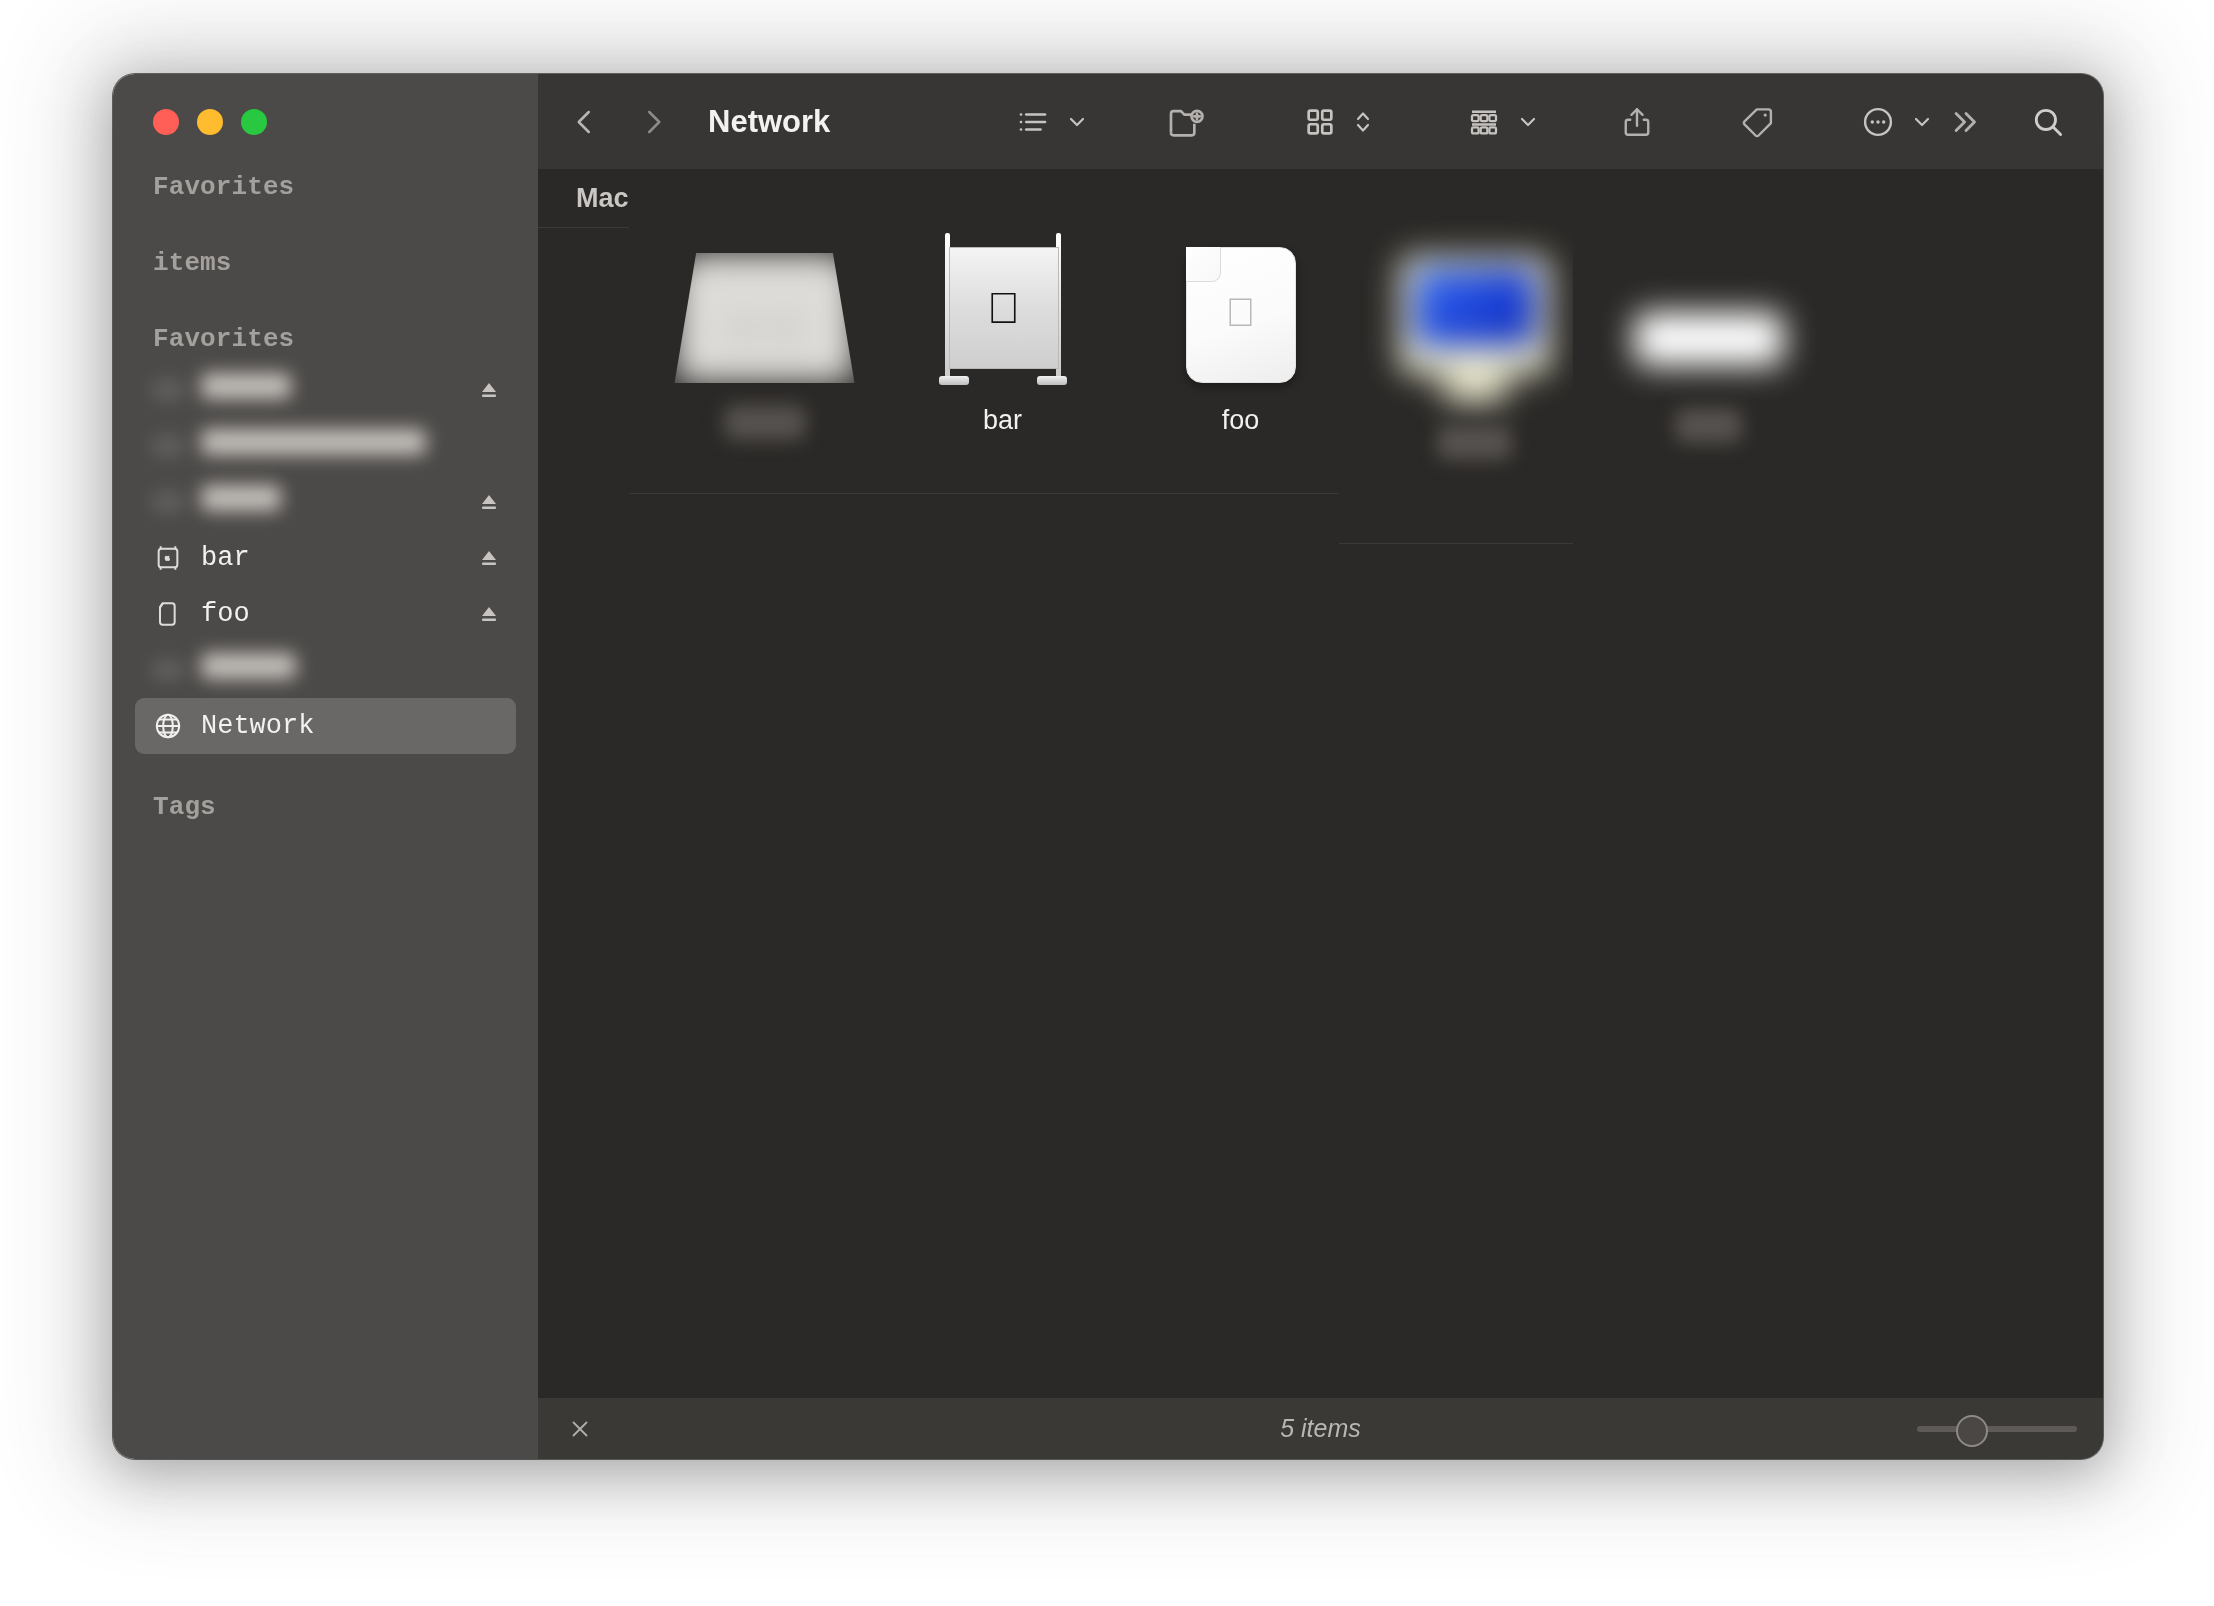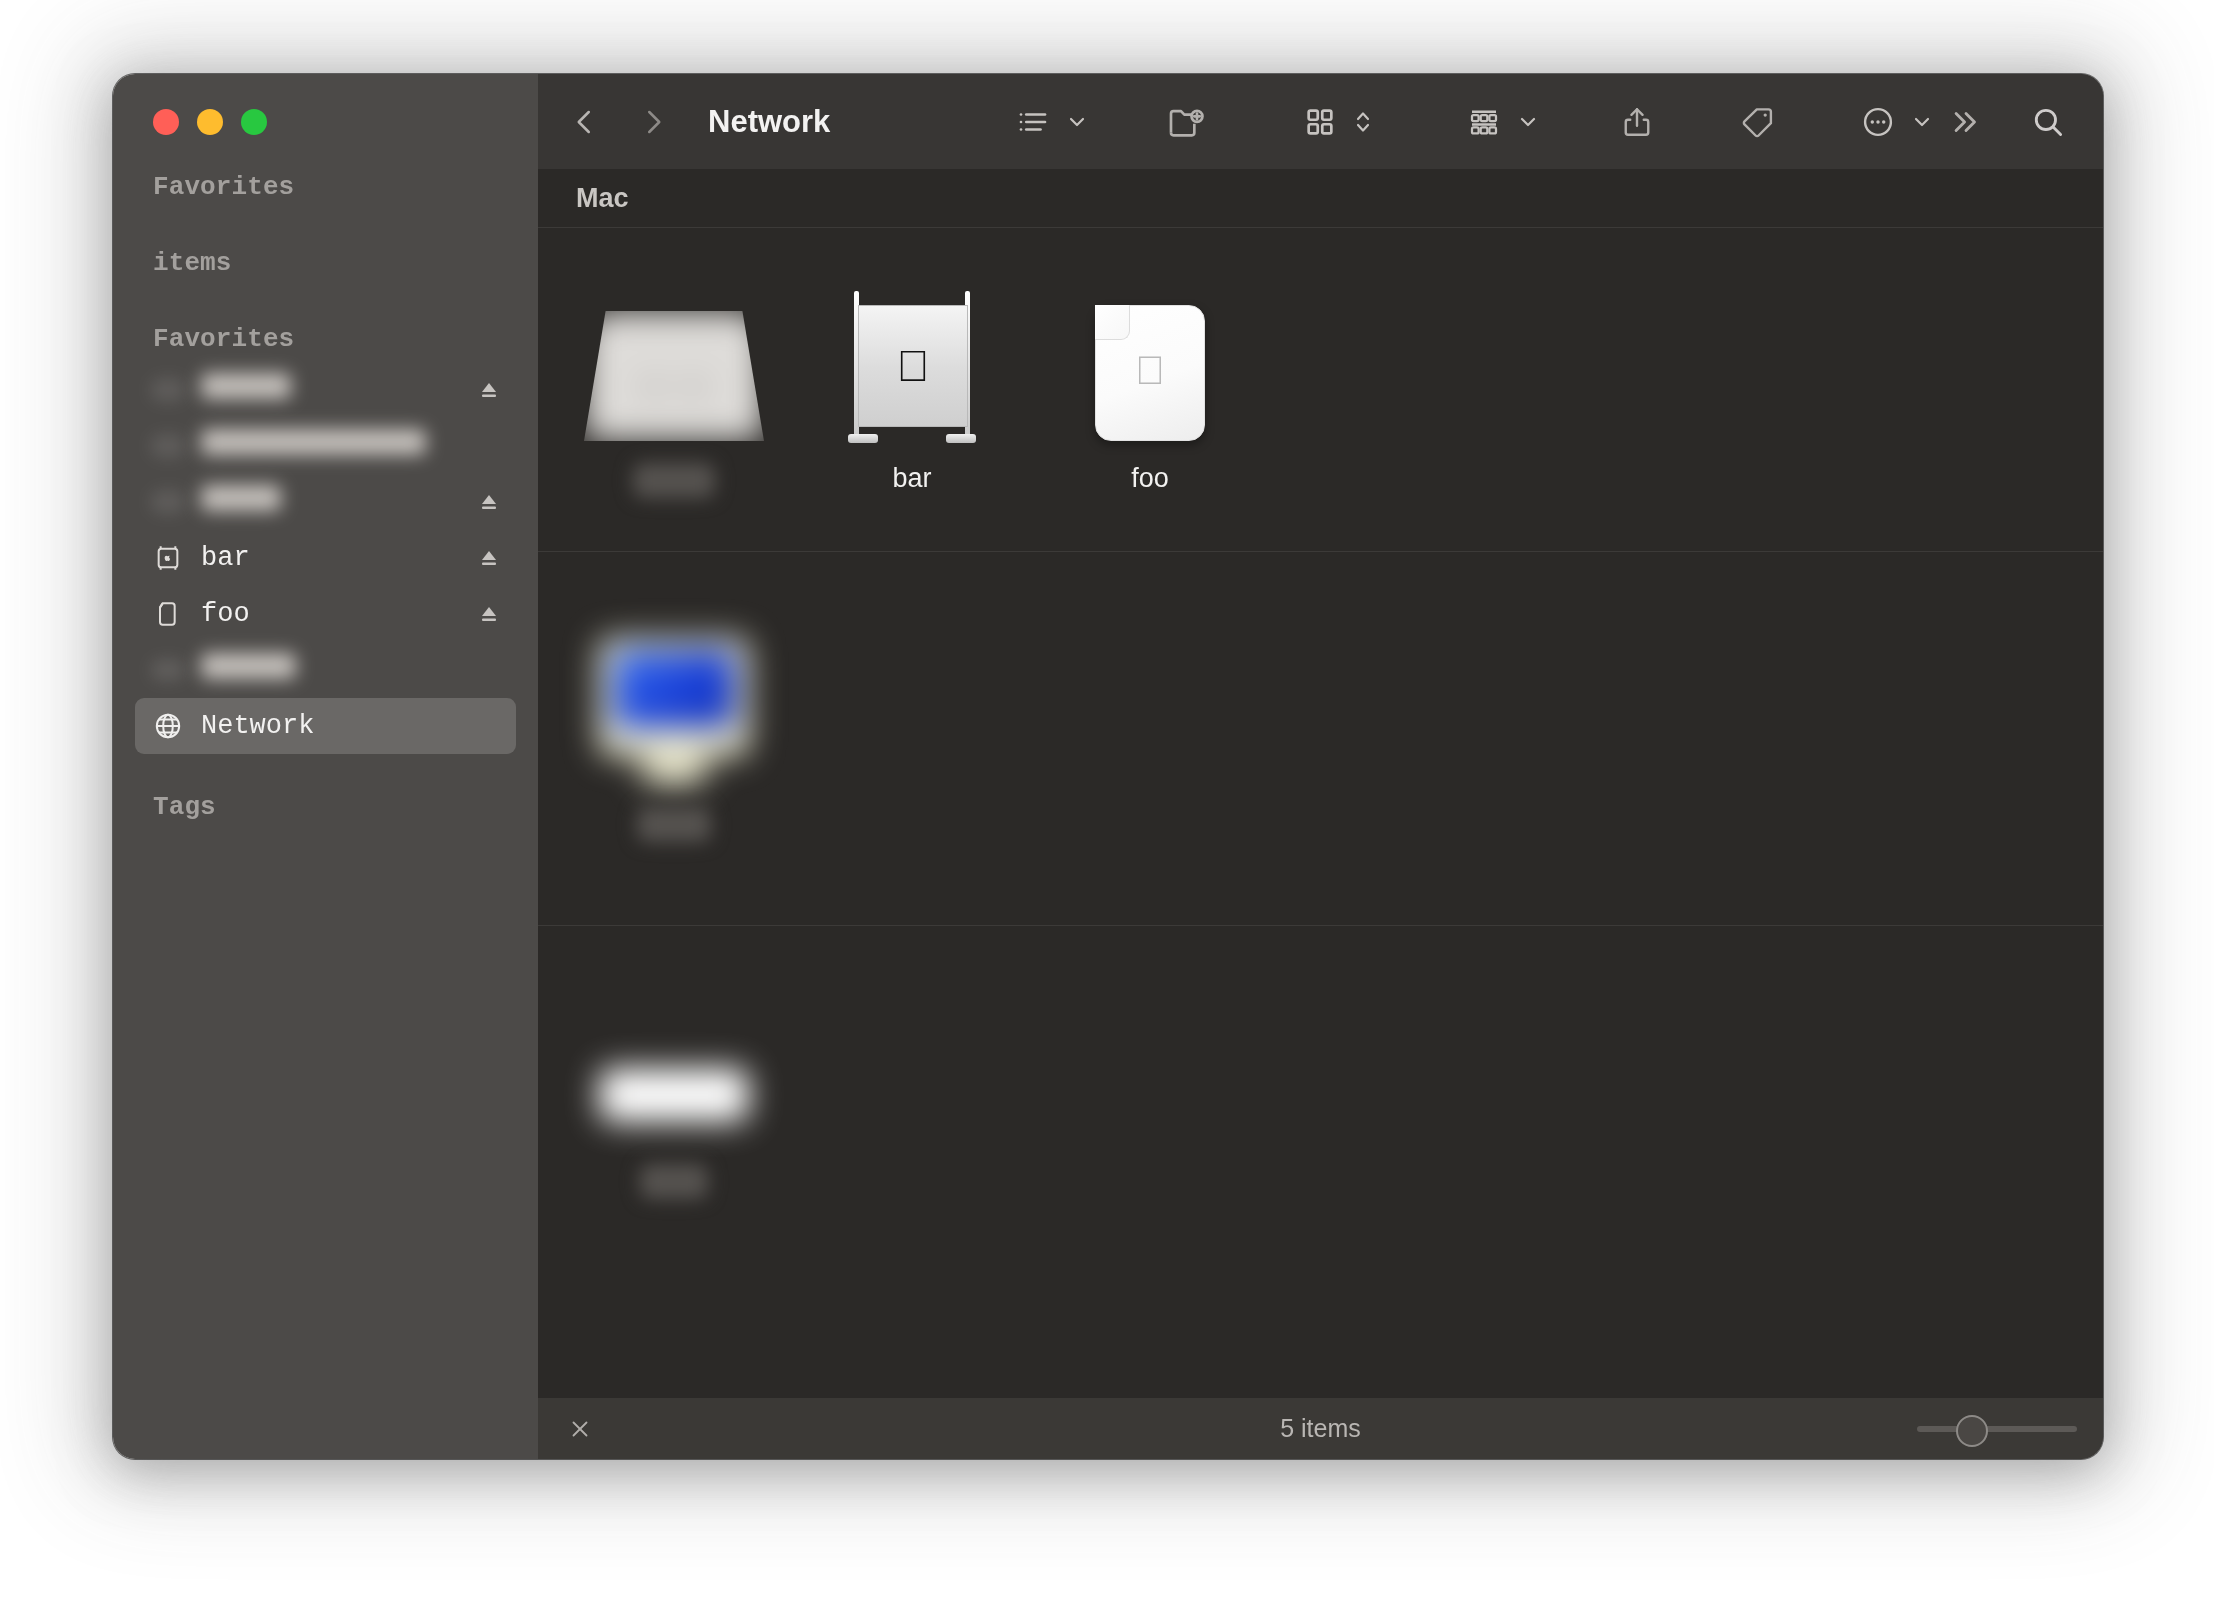--- a/index.html
+++ b/index.html
@@ -173,21 +173,21 @@
     display: flex;
     align-items: center;
     gap: 28px;
   }
 
   
   #content {
     flex: 1 1 auto;
     overflow: hidden;
     display: flex;
-    flex-direction: column;
+    flex-direction: row;
   }
 
   .group-header {
     height: 58px;
     flex: 0 0 58px;
     display: flex;
     align-items: center;
     padding-left: 38px;
     box-sizing: border-box;
     color: #c9c6c3;
@@ -338,20 +338,21 @@
   #statusbar {
     height: 62px;
     flex: 0 0 62px;
     background: #3b3936;
     border-top: 1px solid #2b2927;
     display: flex;
     align-items: center;
     padding: 0 26px 0 22px;
     box-sizing: border-box;
     position: relative;
+    font-style: italic;
   }
   #sb-close {
     width: 40px; height: 40px;
     display: flex; align-items: center; justify-content: center;
   }
   #sb-count {
     position: absolute;
     left: 0; right: 0;
     text-align: center;
     color: #b9b6b3;

